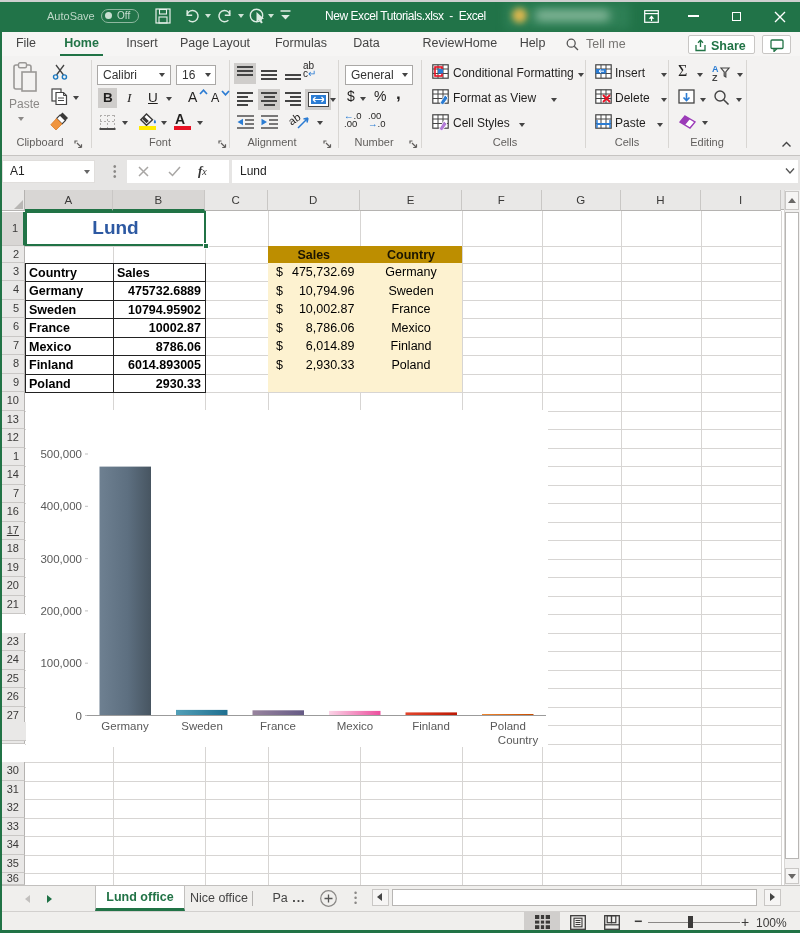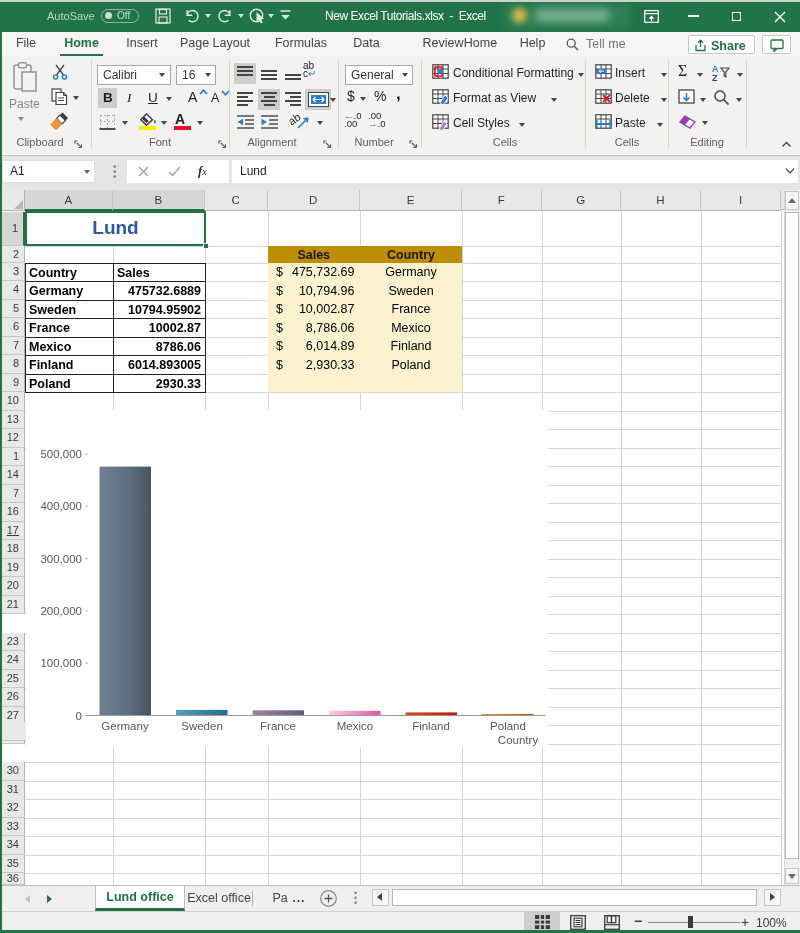--- a/index.html
+++ b/index.html
@@ -580,21 +580,21 @@
 <div class="sbtn" style="left:785px;top:1px;width:13.5px;height:19px;background:#f6f5f4"></div>
 <div class="abs" style="left:788px;top:8px;width:0;height:0;border-left:4px solid transparent;border-right:4px solid transparent;border-bottom:5px solid #6a6866"></div>
 <div class="abs" style="left:785px;top:22px;width:13.5px;height:647px;background:#fff;border:1px solid #b8b6b4"></div>
 <div class="sbtn" style="left:785px;top:678px;width:13.5px;height:16px;background:#f6f5f4"></div>
 <div class="abs" style="left:788px;top:684px;width:0;height:0;border-left:4px solid transparent;border-right:4px solid transparent;border-top:5px solid #6a6866"></div>
 </div>
 <div class="abs" id="tabbar">
 <div class="abs" style="left:25px;top:9px;width:0;height:0;border-top:4px solid transparent;border-bottom:4px solid transparent;border-right:5px solid #c2c0be"></div>
 <div class="abs" style="left:47px;top:9px;width:0;height:0;border-top:4px solid transparent;border-bottom:4px solid transparent;border-left:5.5px solid #1e7145"></div>
 <div class="abs" style="left:95px;top:0;width:90px;height:25px;background:#fff;border-left:1px solid #c2c0be;border-right:1px solid #c2c0be;border-bottom:3px solid #217346;color:#217346;font-weight:bold;font-size:12.5px;text-align:center;line-height:22px">Lund office</div>
-<div class="abs" style="left:186px;top:0;width:66px;height:25px;color:#444;font-size:12.5px;text-align:center;line-height:24px">Excel office</div>
+<div class="abs" style="left:186px;top:0;width:66px;height:25px;color:#444;font-size:12.5px;text-align:center;line-height:24px">Nice office</div>
 <div class="abs" style="left:252px;top:5px;width:1px;height:15px;background:#b5b3b1"></div>
 <div class="abs" style="left:263px;top:0;width:52px;height:25px;color:#444;font-size:12.5px;text-align:center;line-height:24px">Pa<span style="font-weight:bold;letter-spacing:1px"> ...</span></div>
 <svg class="abs" style="left:320px;top:4px" width="17" height="17" viewBox="0 0 17 17">
 <circle cx="8.5" cy="8.5" r="7.8" fill="none" stroke="#8a8886" stroke-width="1.2"></circle>
 <path d="M8.5 4.5 L8.5 12.5 M4.5 8.5 L12.5 8.5" stroke="#555" stroke-width="1.3"></path>
     </svg>
 <div class="abs" style="left:354px;top:5px;font-size:9px;color:#8a8886;line-height:5px">•<br>•<br>•</div>
 <div class="sbtn" style="left:372px;top:3px;width:17px;height:17px"></div>
 <div class="abs" style="left:377px;top:7px;width:0;height:0;border-top:4px solid transparent;border-bottom:4px solid transparent;border-right:5px solid #444"></div>
 <div class="abs" style="left:392px;top:3px;width:365px;height:17px;background:#fff;border:1px solid #b8b6b4"></div>

